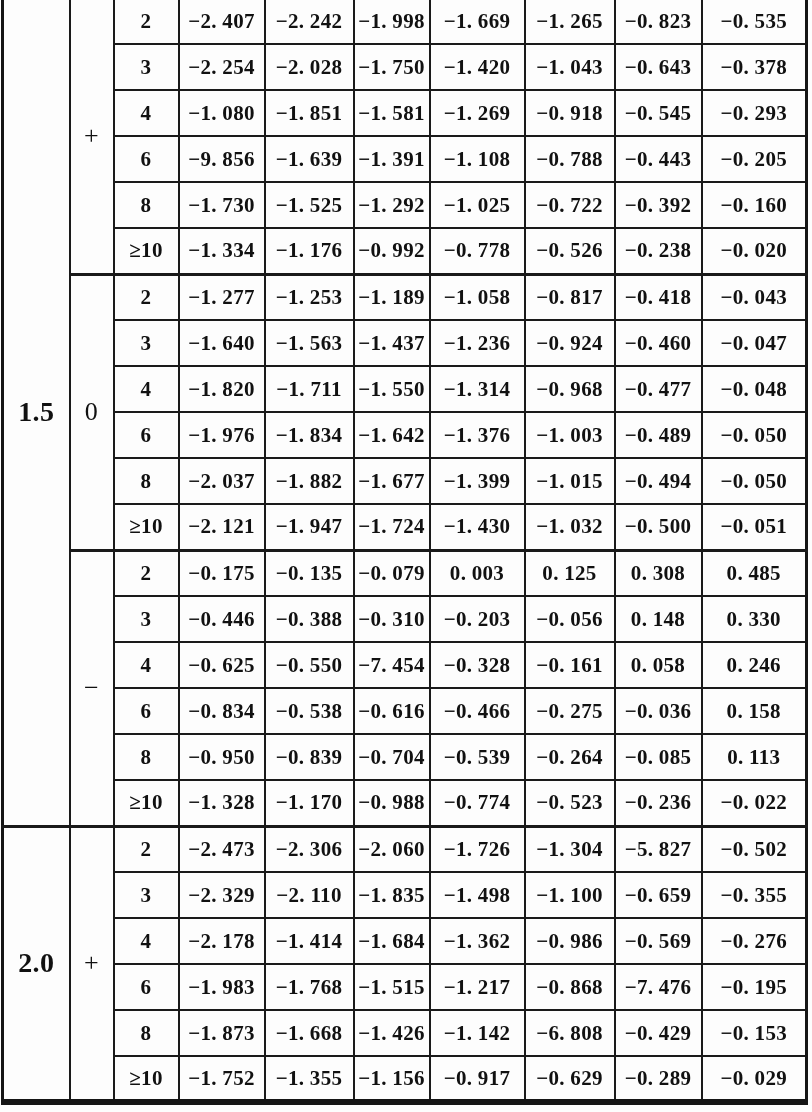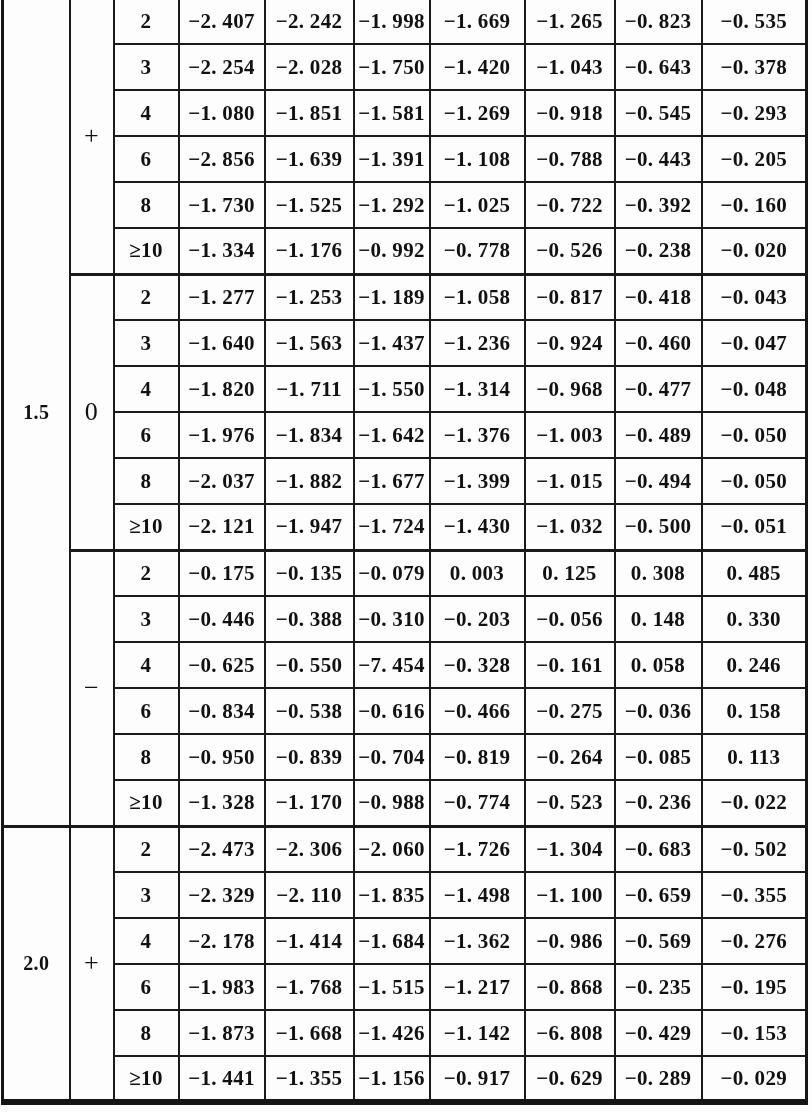--- a/index.html
+++ b/index.html
@@ -7,21 +7,21 @@
         font-family:"Liberation Serif","DejaVu Serif",serif;color:#111;}
   table{border-collapse:collapse;table-layout:fixed;width:804px;margin-left:1px;
         border-left:3px solid #151515;border-right:3px solid #151515;
         border-bottom:6px solid #151515;border-top:0;}
   td{border:2px solid #1a1a1a;text-align:center;vertical-align:middle;padding:0;
      font-size:21px;font-weight:600;letter-spacing:0.3px;white-space:nowrap;background:#fdfdfd;}
   tr{height:46px;}
   tr:first-child{height:44px;}
   tr:first-child td{border-top:0;}
   tr.gs td{border-top:3px solid #1a1a1a;}
-  td.c1{font-size:20px;margin-top:12px;}
+  td.c1{font-size:28px;margin-top:12px;}
   td.c2{font-size:26px;font-weight:400;}
   td.c3{font-size:21px;}
 </style>
 </head>
 <body>
 
 <div class="page">
   <table>
     <colgroup>
       <col style="width:67px">
@@ -63,21 +63,21 @@
           <td>−1. 080</td>
           <td>−1. 851</td>
           <td>−1. 581</td>
           <td>−1. 269</td>
           <td>−0. 918</td>
           <td>−0. 545</td>
           <td>−0. 293</td>
         </tr>
         <tr>
           <td class="c3">6</td>
-          <td>−2. 856</td>
+          <td>−9. 856</td>
           <td>−1. 639</td>
           <td>−1. 391</td>
           <td>−1. 108</td>
           <td>−0. 788</td>
           <td>−0. 443</td>
           <td>−0. 205</td>
         </tr>
         <tr>
           <td class="c3">8</td>
           <td>−1. 730</td>
@@ -198,21 +198,21 @@
           <td>−0. 466</td>
           <td>−0. 275</td>
           <td>−0. 036</td>
           <td>0. 158</td>
         </tr>
         <tr>
           <td class="c3">8</td>
           <td>−0. 950</td>
           <td>−0. 839</td>
           <td>−0. 704</td>
-          <td>−0. 819</td>
+          <td>−0. 539</td>
           <td>−0. 264</td>
           <td>−0. 085</td>
           <td>0. 113</td>
         </tr>
         <tr>
           <td class="c3">≥10</td>
           <td>−1. 328</td>
           <td>−1. 170</td>
           <td>−0. 988</td>
           <td>−0. 774</td>
@@ -222,21 +222,21 @@
         </tr>
         <tr class="gs">
           <td class="c1" rowspan="6">2.0</td>
           <td class="c2" rowspan="6">+</td>
           <td class="c3">2</td>
           <td>−2. 473</td>
           <td>−2. 306</td>
           <td>−2. 060</td>
           <td>−1. 726</td>
           <td>−1. 304</td>
-          <td>−0. 683</td>
+          <td>−5. 827</td>
           <td>−0. 502</td>
         </tr>
         <tr>
           <td class="c3">3</td>
           <td>−2. 329</td>
           <td>−2. 110</td>
           <td>−1. 835</td>
           <td>−1. 498</td>
           <td>−1. 100</td>
           <td>−0. 659</td>
@@ -252,36 +252,36 @@
           <td>−0. 569</td>
           <td>−0. 276</td>
         </tr>
         <tr>
           <td class="c3">6</td>
           <td>−1. 983</td>
           <td>−1. 768</td>
           <td>−1. 515</td>
           <td>−1. 217</td>
           <td>−0. 868</td>
-          <td>−0. 235</td>
+          <td>−7. 476</td>
           <td>−0. 195</td>
         </tr>
         <tr>
           <td class="c3">8</td>
           <td>−1. 873</td>
           <td>−1. 668</td>
           <td>−1. 426</td>
           <td>−1. 142</td>
           <td>−6. 808</td>
           <td>−0. 429</td>
           <td>−0. 153</td>
         </tr>
         <tr>
           <td class="c3">≥10</td>
-          <td>−1. 441</td>
+          <td>−1. 752</td>
           <td>−1. 355</td>
           <td>−1. 156</td>
           <td>−0. 917</td>
           <td>−0. 629</td>
           <td>−0. 289</td>
           <td>−0. 029</td>
         </tr>
       </tbody>
   </table>
 </div>

